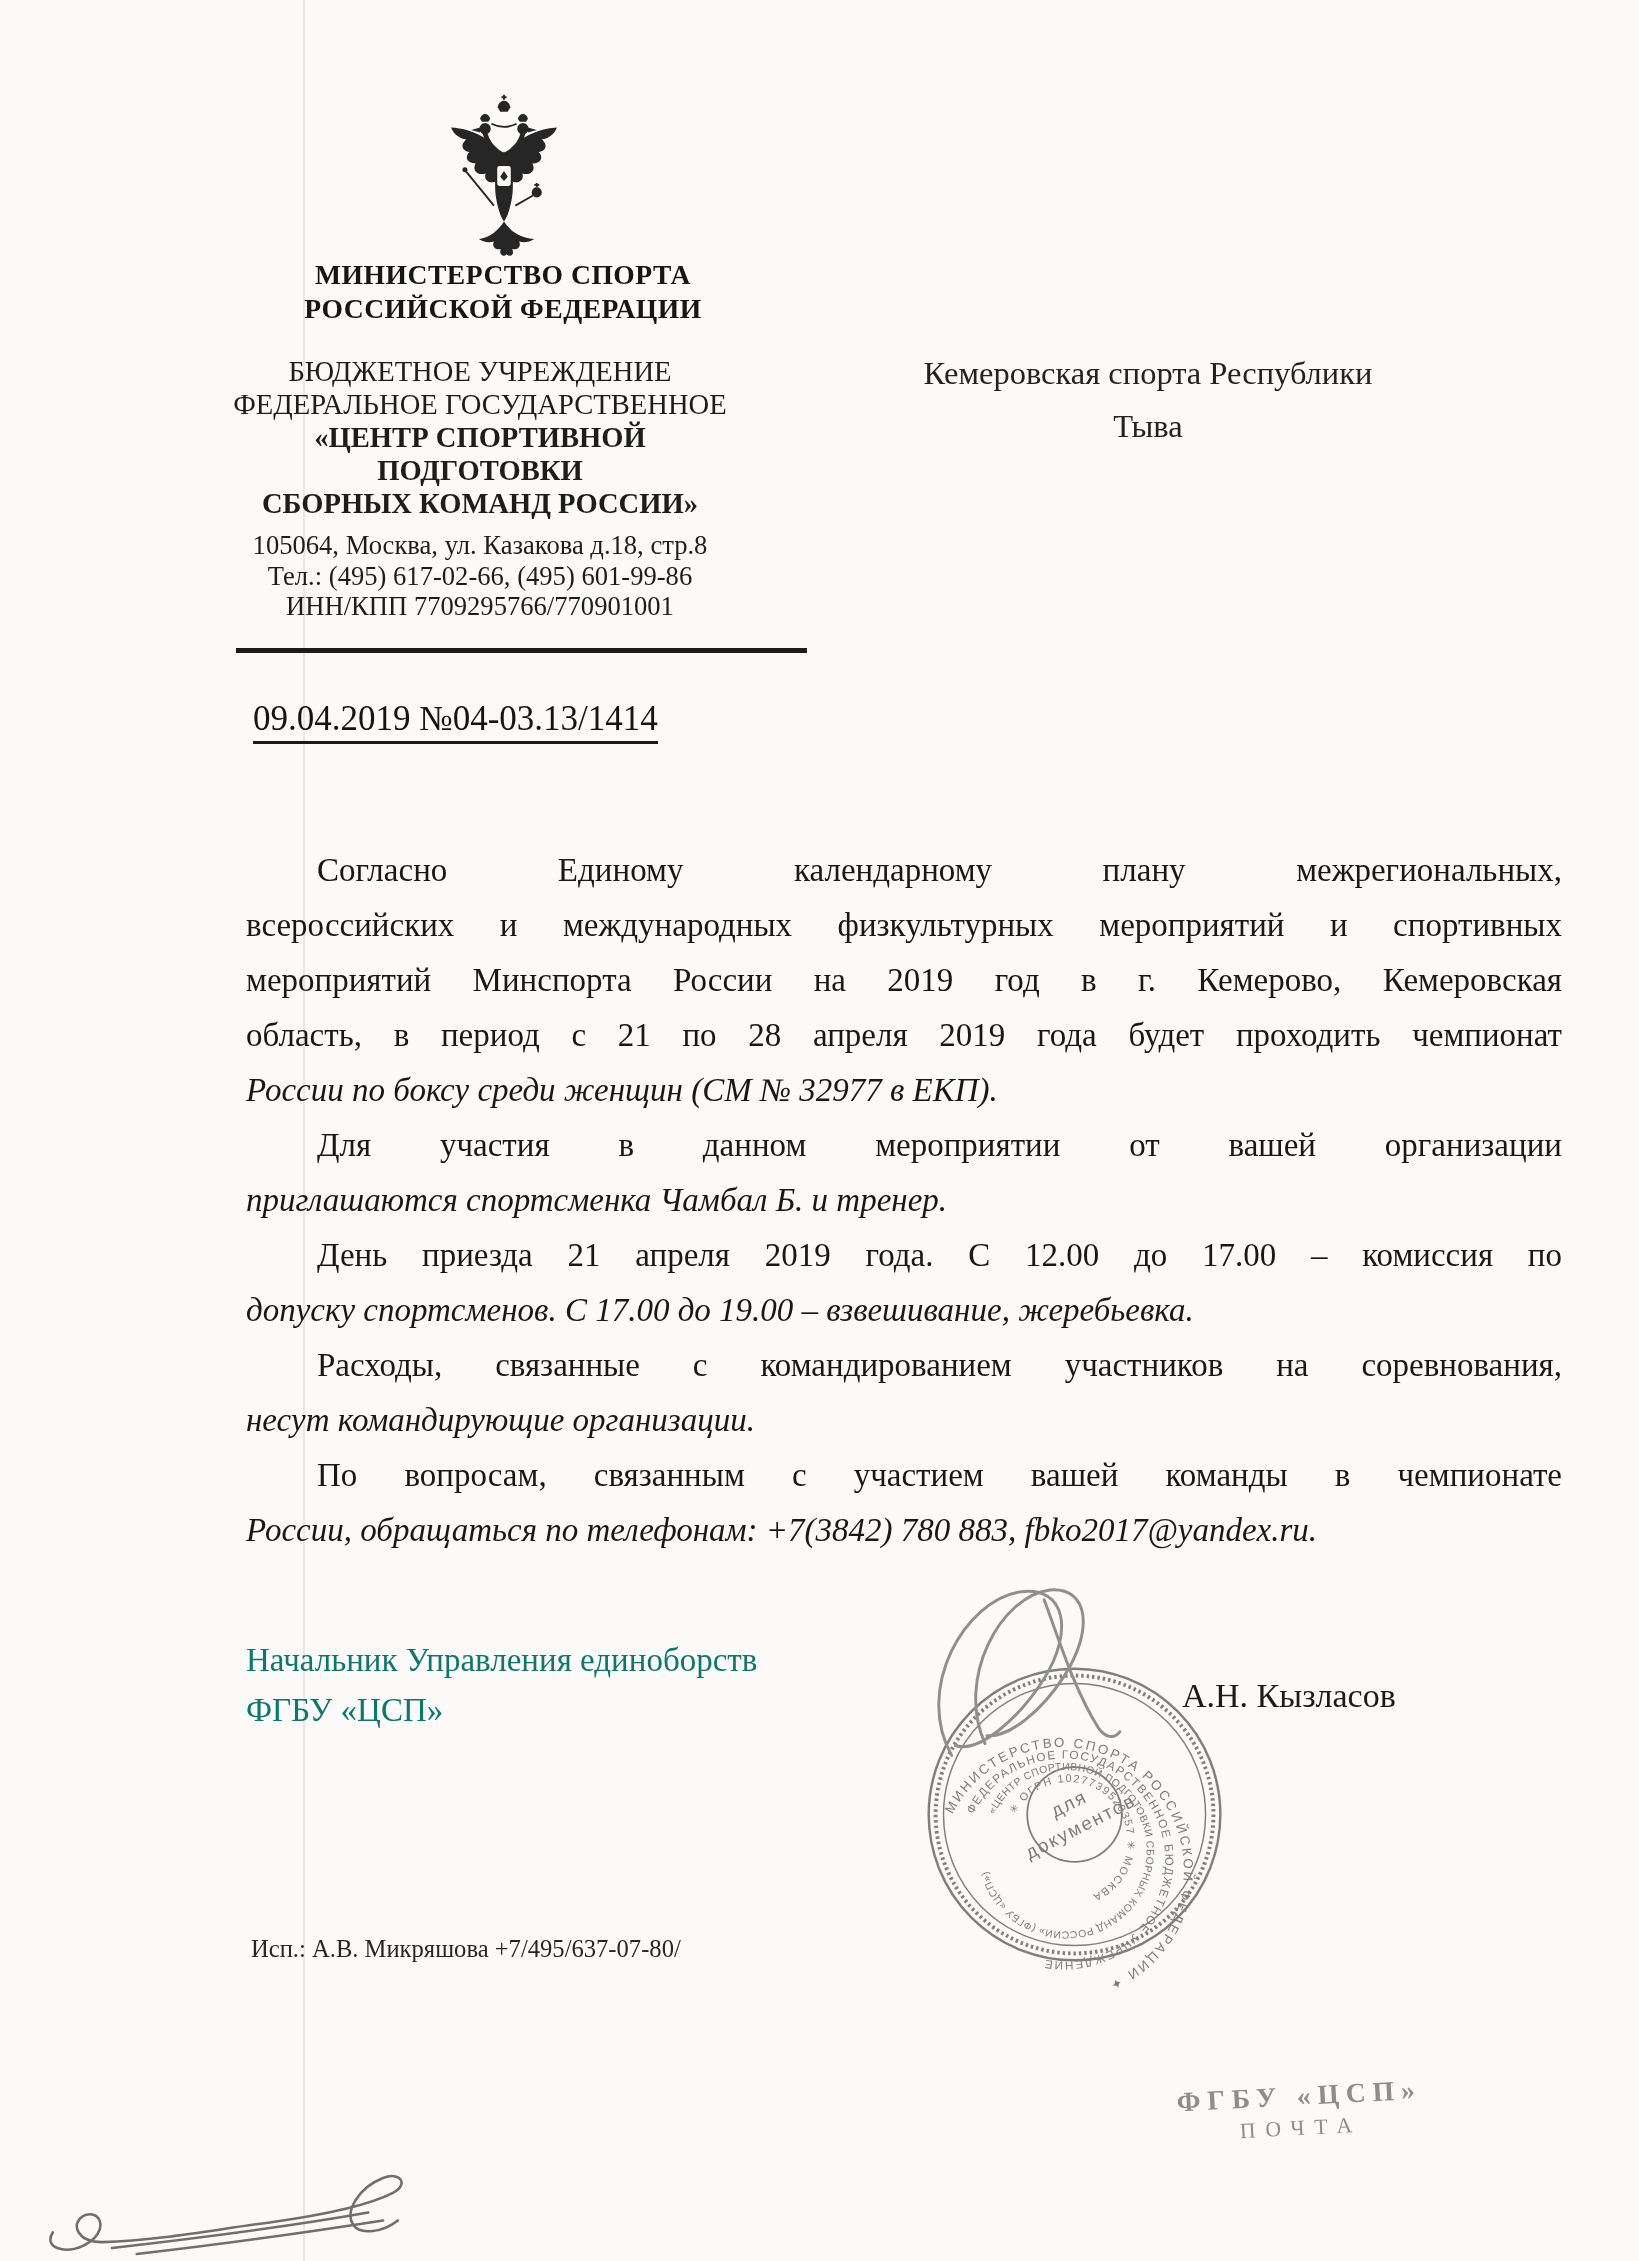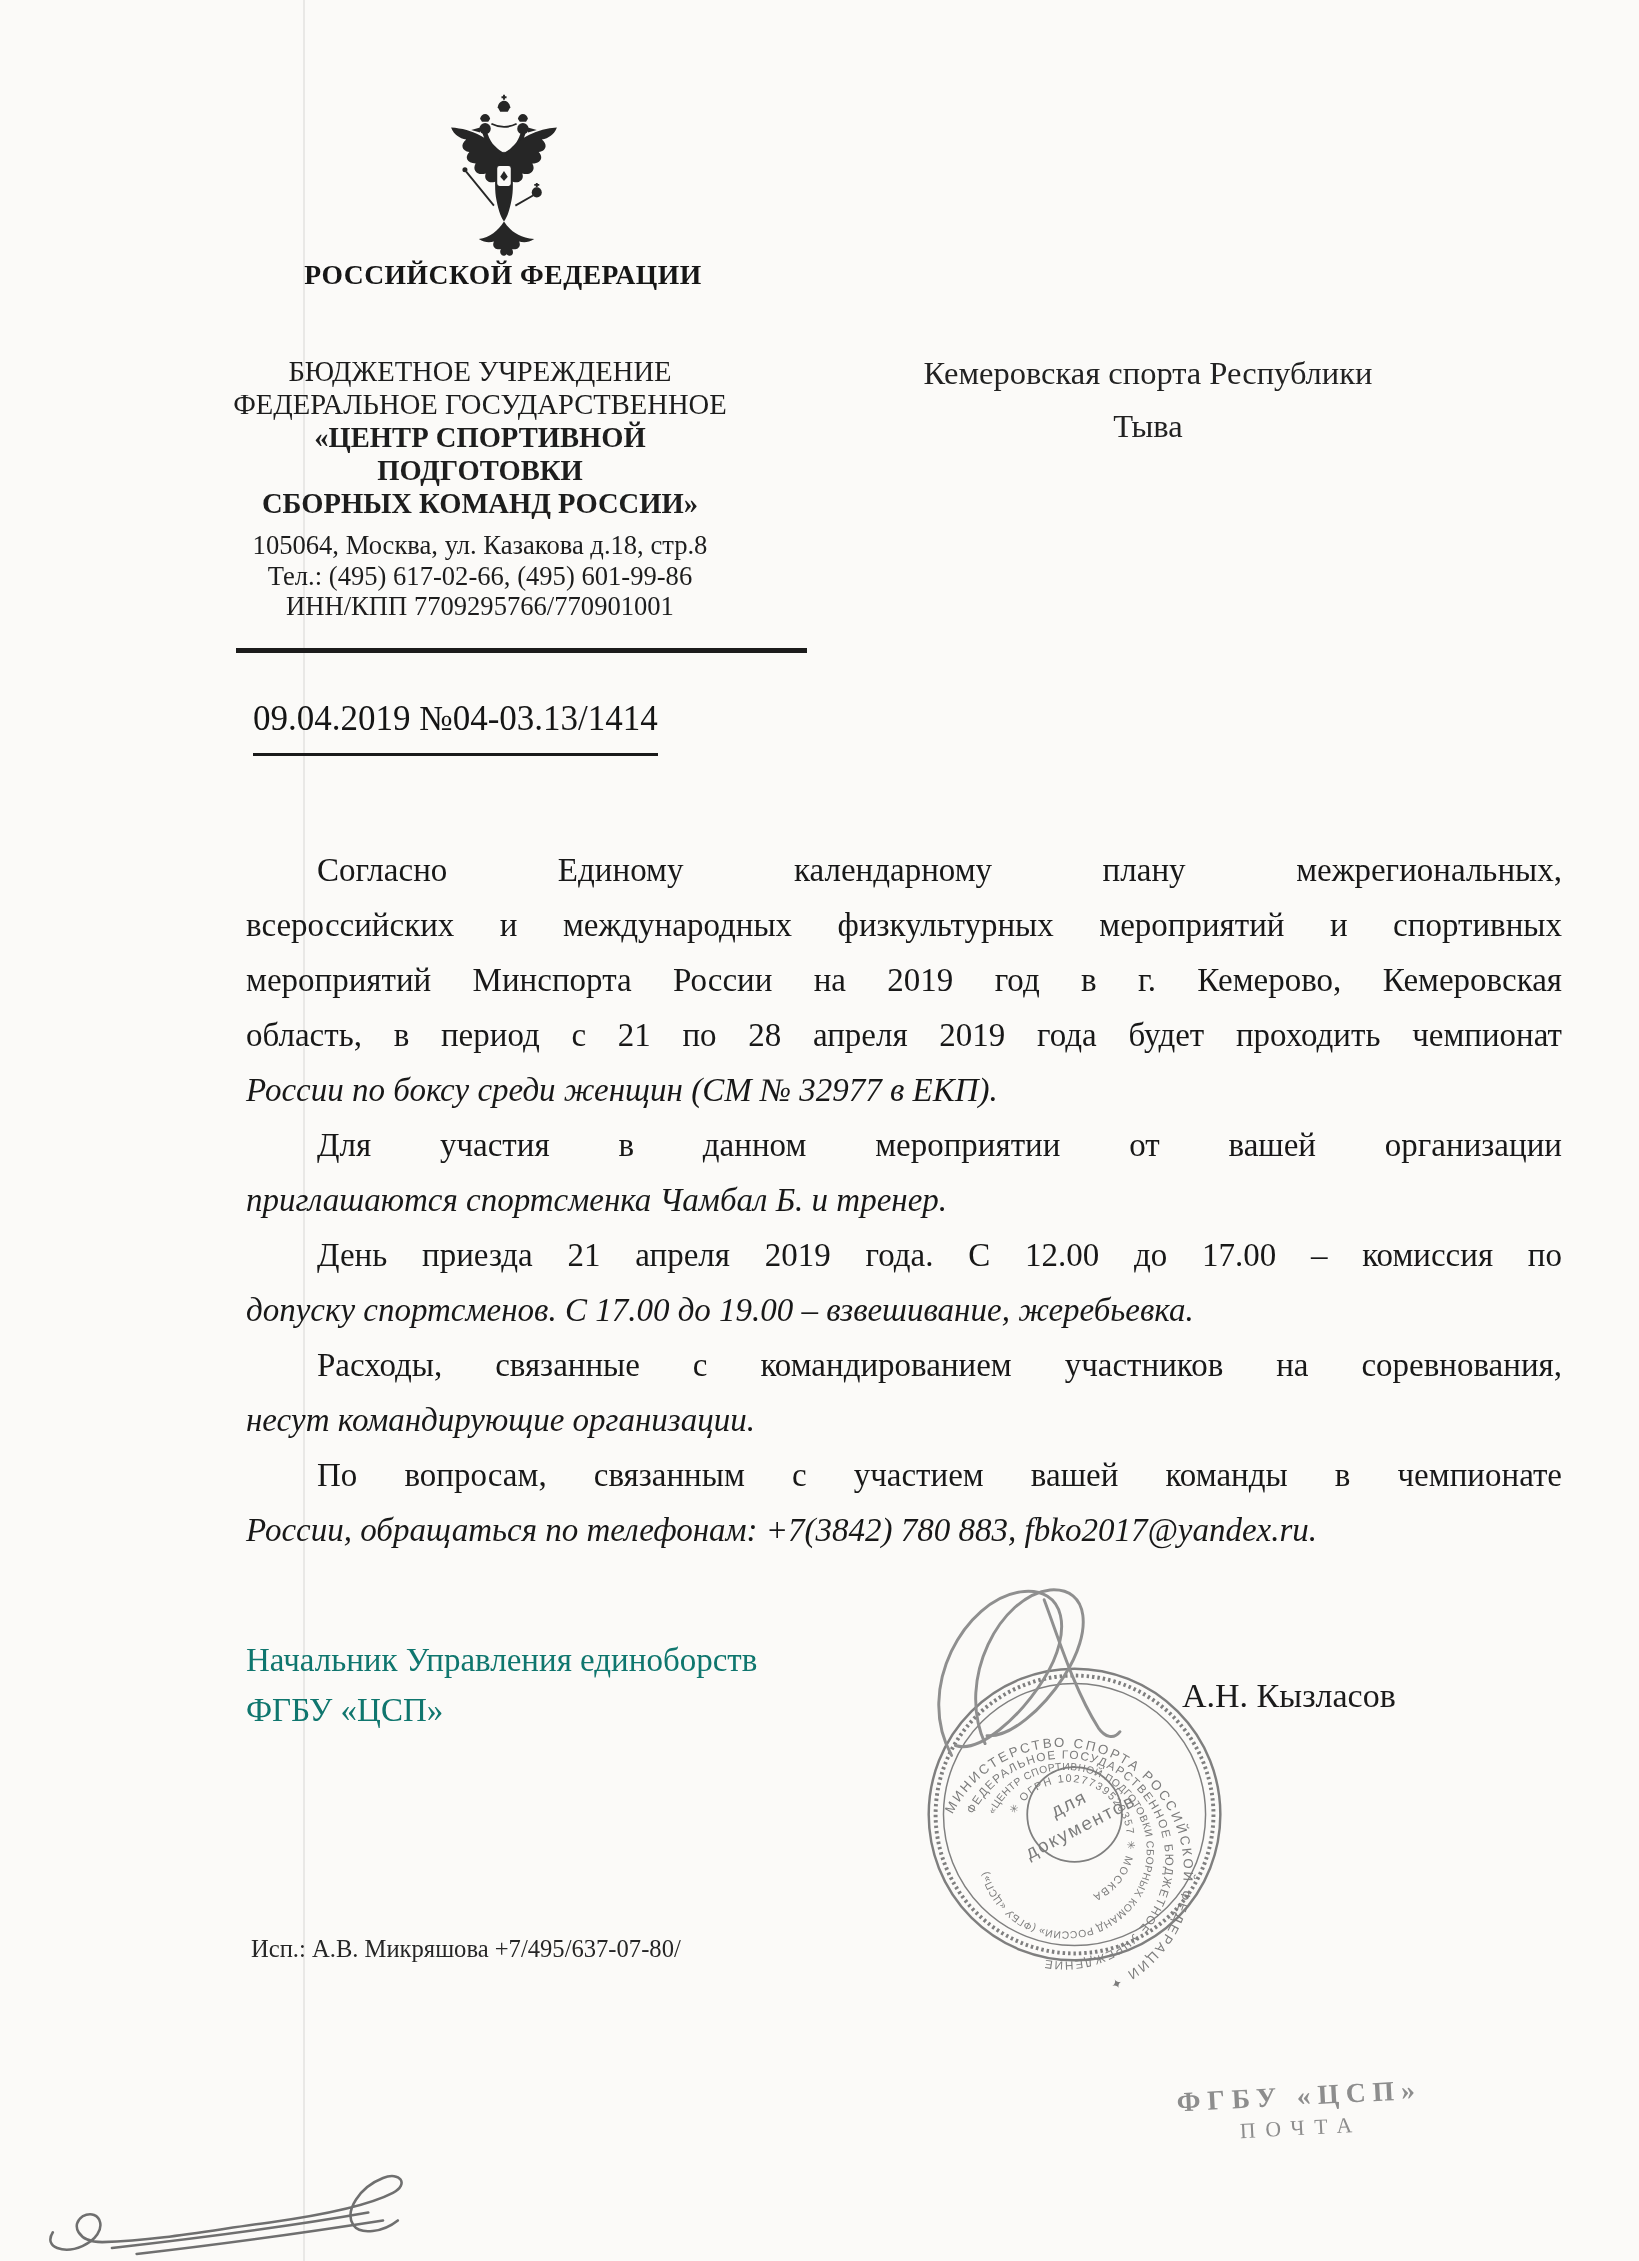--- a/index.html
+++ b/index.html
@@ -19,21 +19,21 @@
     font-size:28.6px;line-height:33px;color:#1d1d1d;}
   .org .b{font-weight:bold;}
   .contacts{left:209px;top:530px;width:542px;text-align:center;
     font-size:26.6px;line-height:30.5px;color:#1d1d1d;font-family:Liberation Serif, serif;}
   .separator{left:236px;top:648px;width:571px;height:4.9px;background:#1c1c1c;}
   
   .recipient{left:887px;top:347px;width:522px;text-align:center;
     font-size:32.5px;line-height:53px;color:#222;}
   
   .ref{left:253px;top:699px;font-size:35px;color:#151515;}
-  .ref span{border-bottom:3px solid #1a1a1a;padding-bottom:15px;text-align:center;}
+  .ref span{border-bottom:3px solid #1a1a1a;padding-bottom:3px;text-align:center;}
   
   .body-text{left:246px;top:843px;width:1316px;font-size:33px;line-height:55px;color:#181818;}
   .bline{text-align:justify;text-align-last:justify;}
   .bline.first{text-indent:71px;}
   .bline.plast{text-align:justify;text-align-last:left;font-style:italic;}
   
   .sign-pos{left:246px;top:1635px;width:690px;font-size:33px;line-height:50px;color:#0f766e;}
   .sign-name{left:1182px;top:1677px;font-size:34px;color:#1b1b1b;}
   .executor{left:251px;top:1935px;font-size:24.6px;color:#262626;}
   
@@ -93,20 +93,21 @@
     <path class="stroke" d="M118,186 L146,170"></path>
     <circle cx="152" cy="165" r="8"></circle>
     <path class="stroke" d="M152,157 v-7 M148,153 h8"></path>
 
     <rect class="shield" x="88" y="122" width="24" height="34" rx="5"></rect>
     <path d="M94,140 l6,-9 l6,9 l-6,7 Z"></path>
   </svg>
 </div>
 
 <div class="abs ministry">
+  <div>МИНИСТЕРСТВО СПОРТА</div>
   <div>РОССИЙСКОЙ ФЕДЕРАЦИИ</div>
 </div>
 
 <div class="abs org">
   <div>БЮДЖЕТНОЕ УЧРЕЖДЕНИЕ</div>
   <div>ФЕДЕРАЛЬНОЕ ГОСУДАРСТВЕННОЕ</div>
   <div class="b">«ЦЕНТР СПОРТИВНОЙ ПОДГОТОВКИ</div>
   <div class="b">СБОРНЫХ КОМАНД РОССИИ»</div>
 </div>
 

